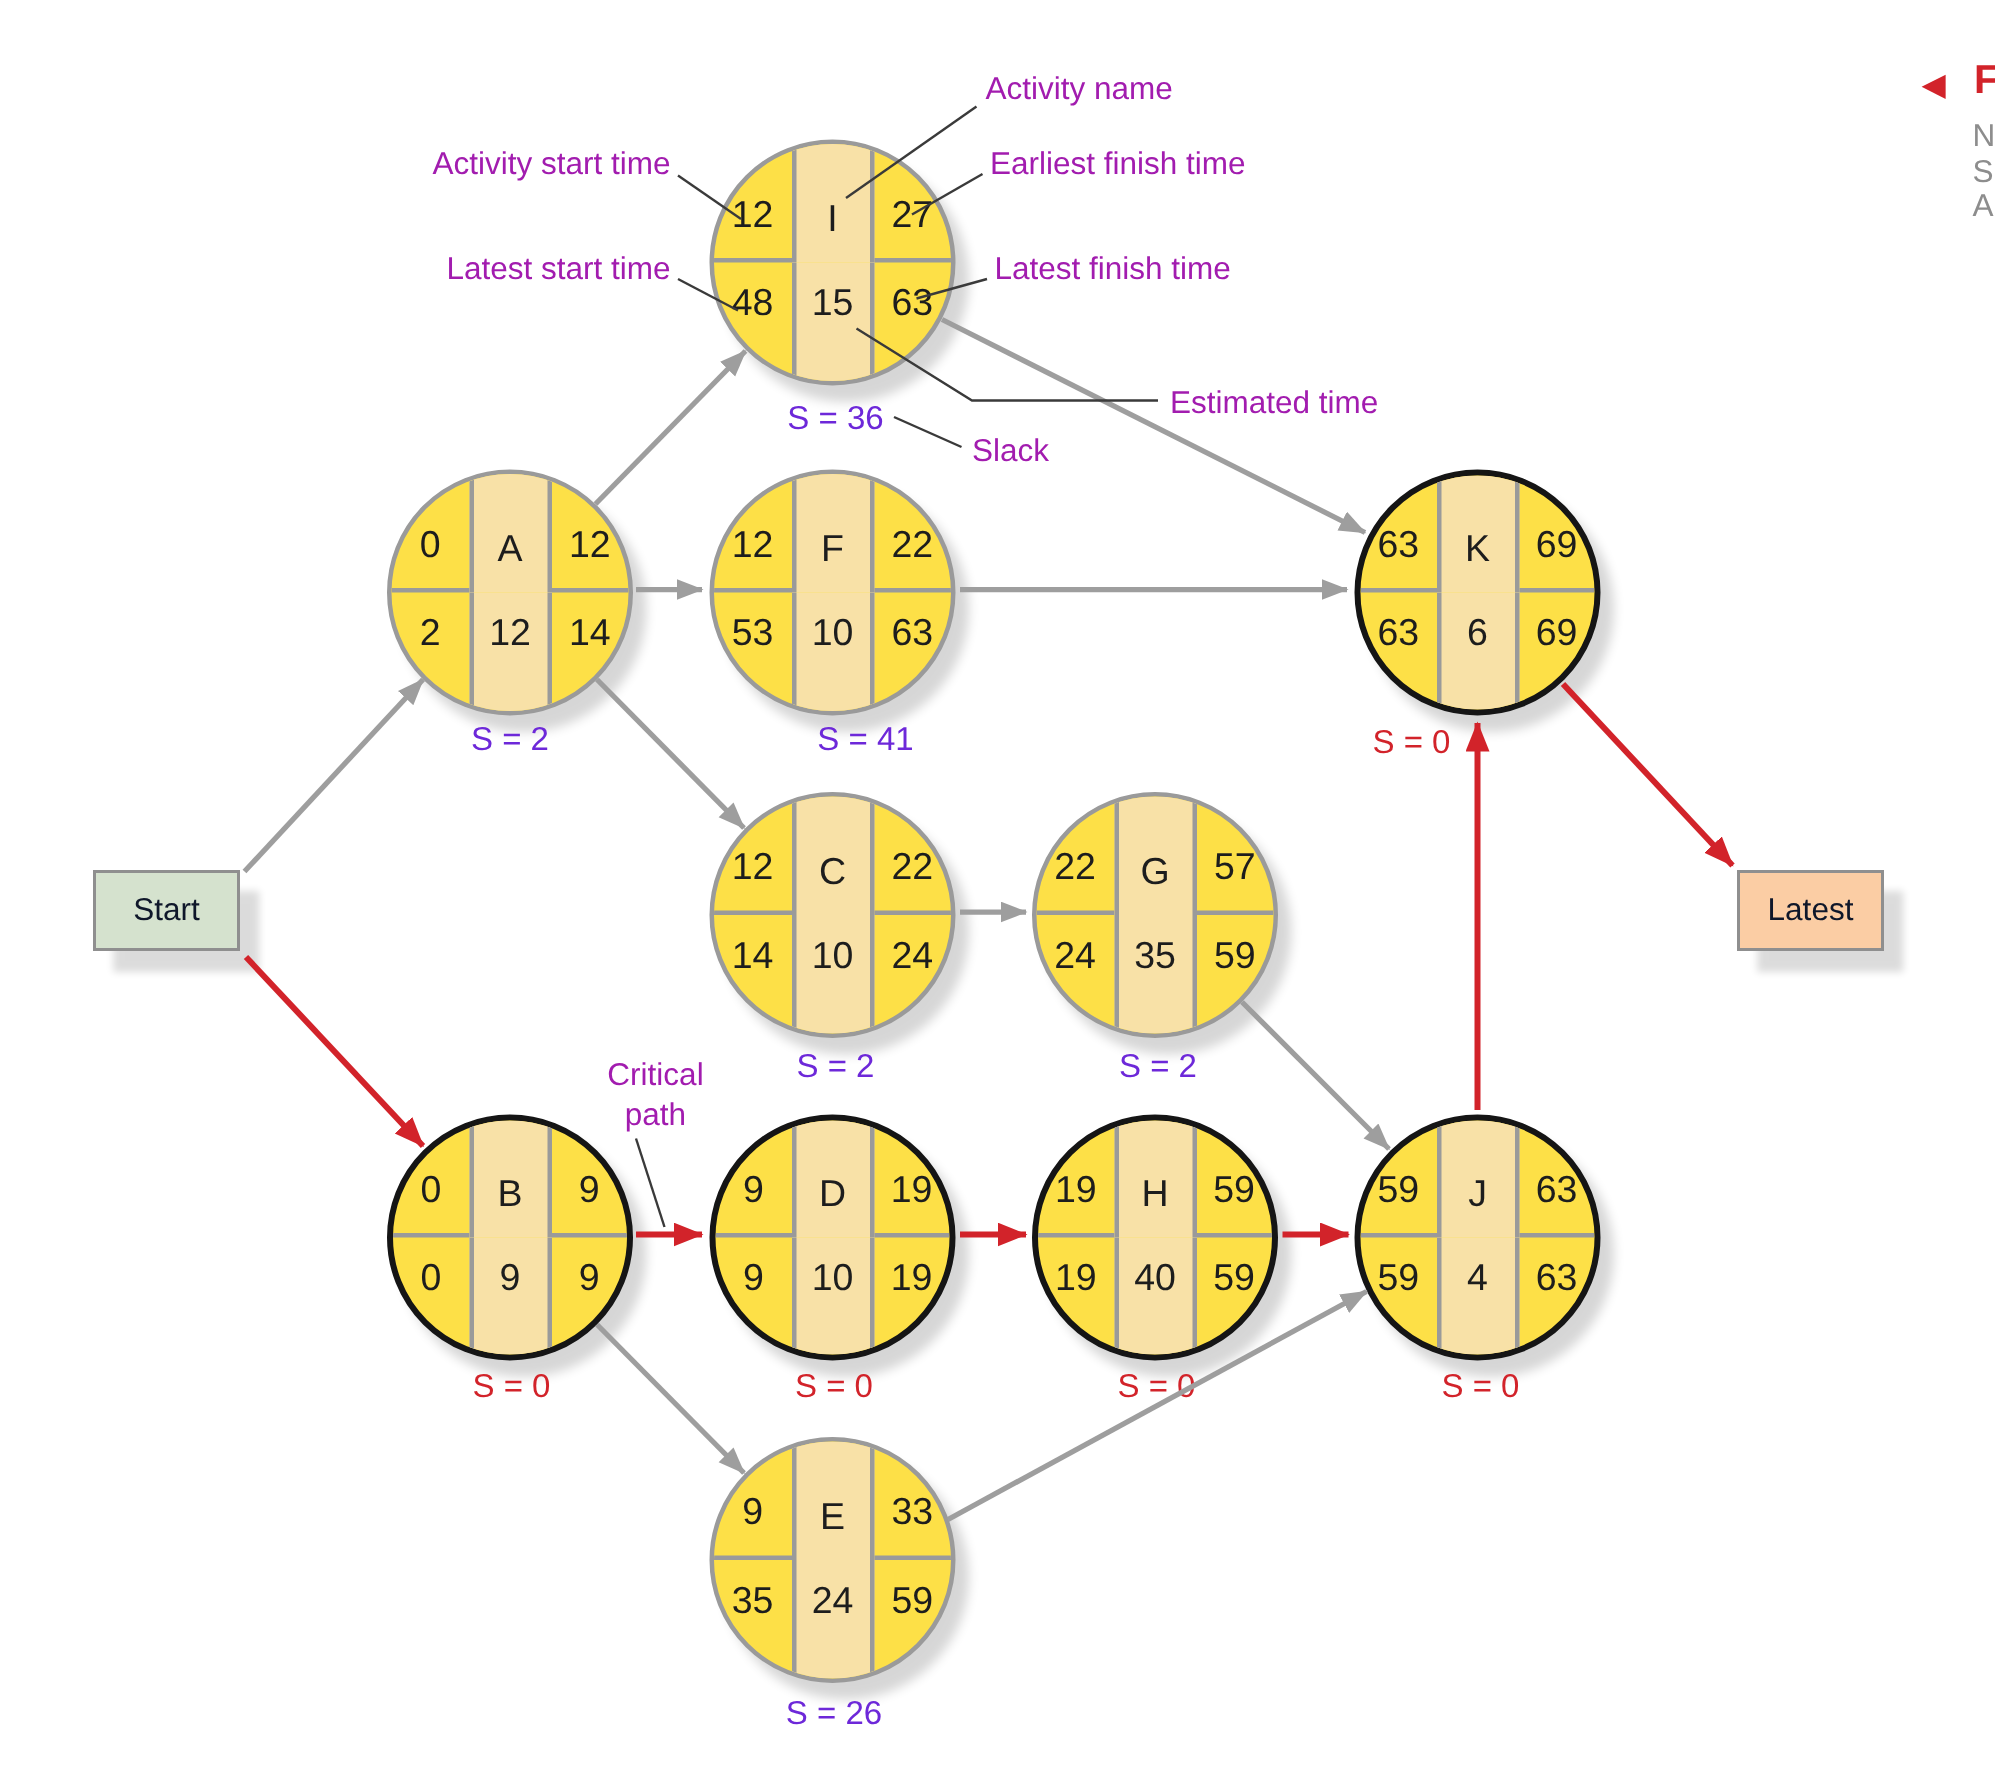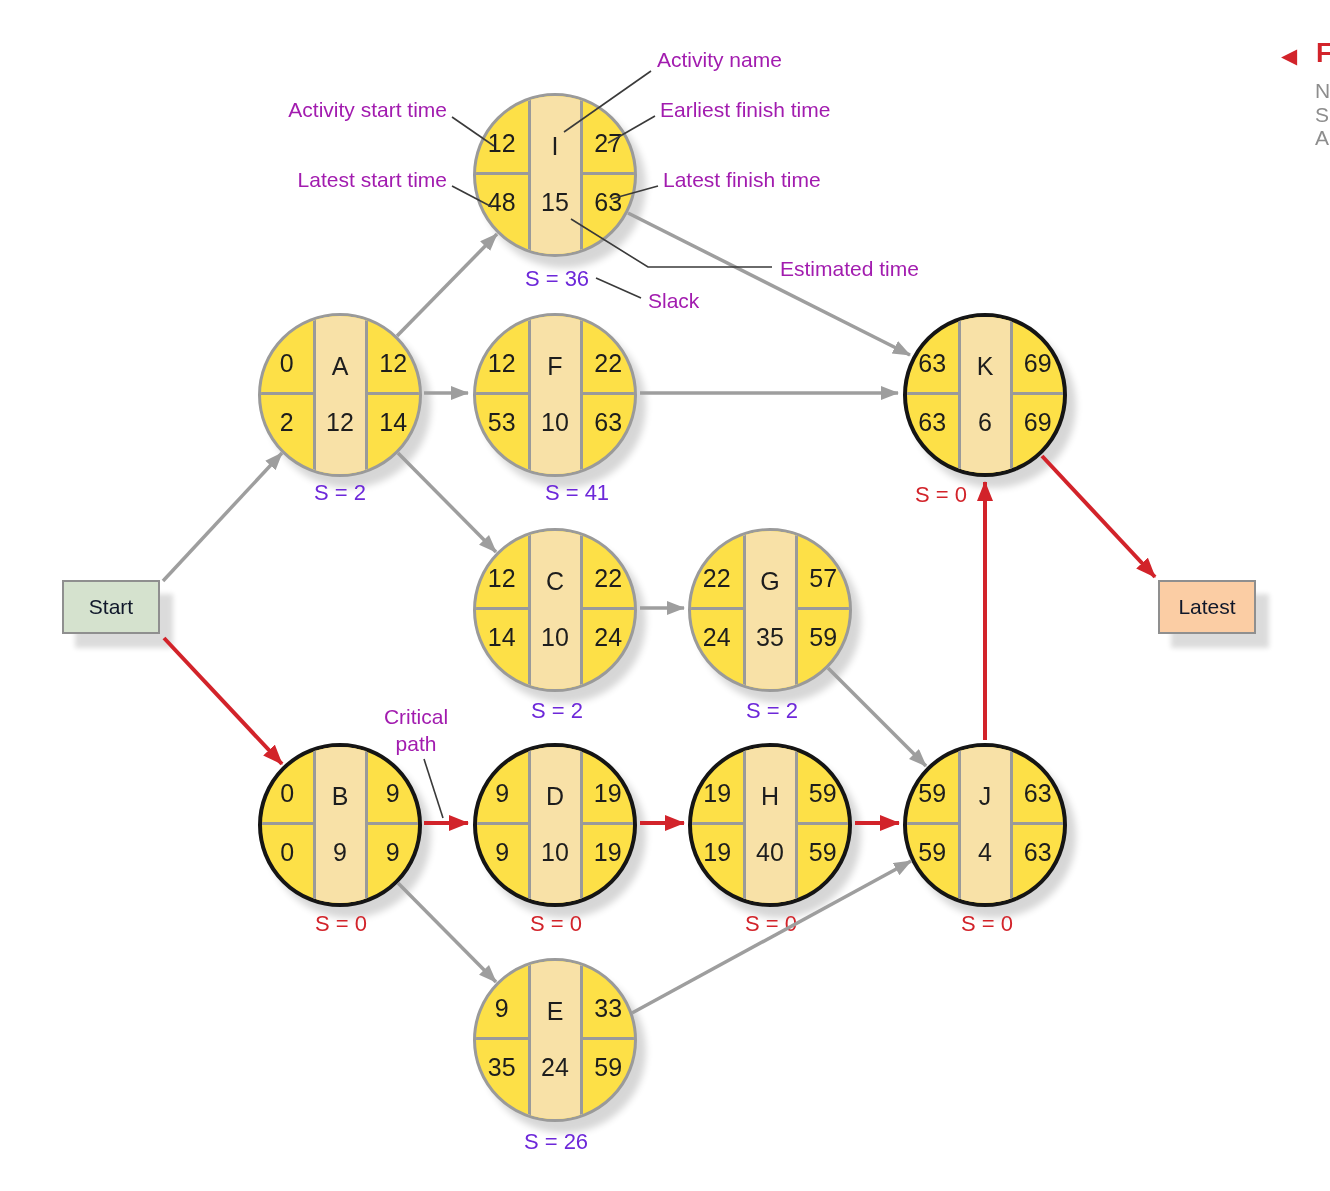--- a/index.html
+++ b/index.html
@@ -197,21 +197,21 @@
     </svg>
 
   <div id="annos">
       <div class="anno left" style="left: 657px; top: 47px;">Activity name</div>
       <div class="anno right" style="left: 447px; top: 97px;">Activity start time</div>
       <div class="anno left" style="left: 660px; top: 97px;">Earliest finish time</div>
       <div class="anno right" style="left: 447px; top: 167px;">Latest start time</div>
       <div class="anno left" style="left: 663px; top: 167px;">Latest finish time</div>
       <div class="anno left" style="left: 780px; top: 256px;">Estimated time</div>
       <div class="anno left" style="left: 648px; top: 288px;">Slack</div>
-      <div class="anno center" style="left: 416px; top: 704px; text-align: center;">Critical
+      <div class="anno center" style="left: 437px; top: 704px; text-align: center;">Critical
 path</div>
     </div>
 
   <div id="figure-caption">
     <span id="cap-marker">◀</span>
     <span id="cap-letter">F</span>
     <div id="cap-lines">
       <div>N</div>
       <div>S</div>
       <div>A</div>

